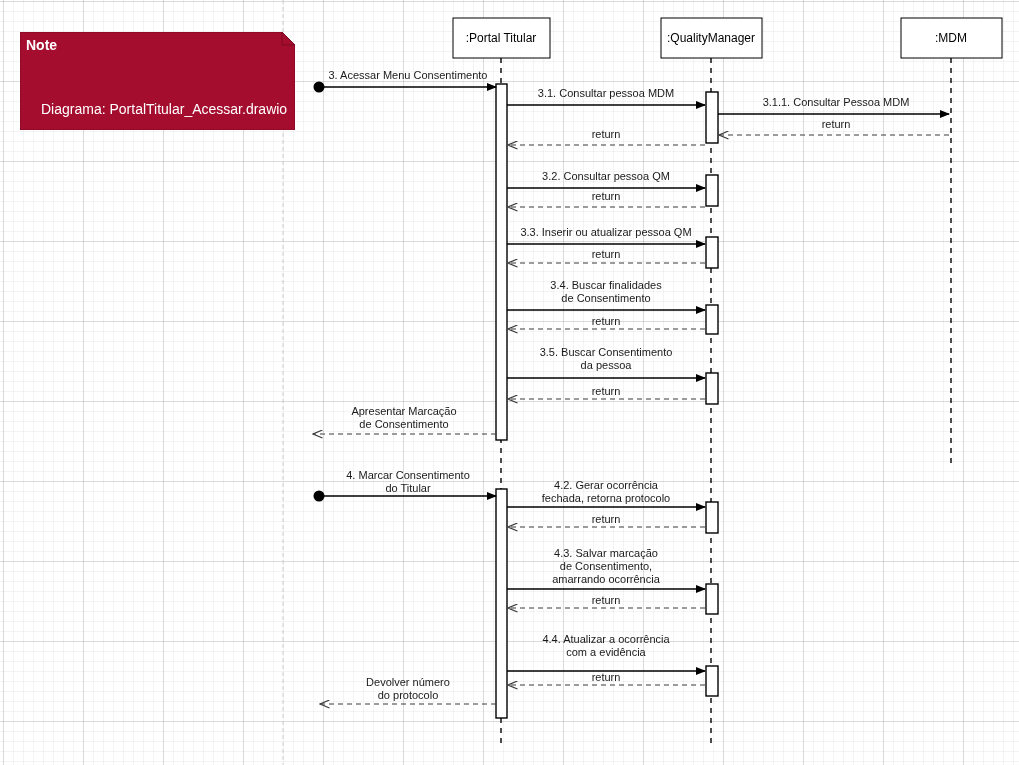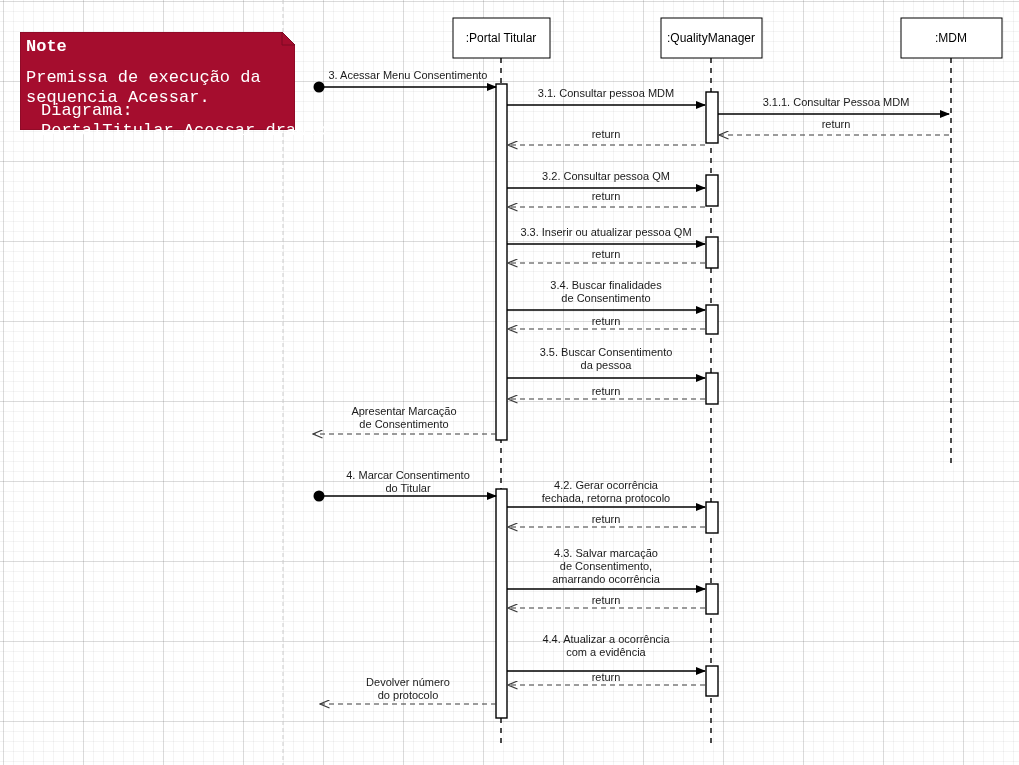--- a/index.html
+++ b/index.html
@@ -37,22 +37,22 @@
   }
   .msg-label {
     font-family: "Liberation Sans", sans-serif;
     font-size: 11px;
     fill: #1a1a1a;
     text-anchor: middle;
   }
   .note-box-text {
     position: absolute;
     color: #ffffff;
-    font-family: Liberation Mono, monospace;
-    font-size: 17px;
+    font-family: Liberation Sans, sans-serif;
+    font-size: 14px;
     line-height: 1.2;
     pointer-events: none;
   }
 </style>
 </head>
 <body>
 
 <div id="canvas">
 
   <svg id="diagram-svg" width="1019" height="765">
@@ -191,17 +191,16 @@
         </g>
       </g>
   </svg>
 
   <div id="note-box" style="position:absolute; left:20px; top:32px; width:275px; height:98px;">
     <svg width="275" height="98" style="position:absolute;left:0;top:0;">
       <path d="M0,0 L262,0 L275,13 L275,98 L0,98 Z" fill="#A50D2E" stroke="#7d0a23" stroke-width="1"></path>
       <path d="M262,0 L262,13 L275,13" fill="none" stroke="#7d0a23" stroke-width="1"></path>
     </svg>
     <div class="note-box-text" style="left:6px; top:5px; font-weight:bold;">Note</div>
-    <div class="note-box-text" style="left:6px; top:36px;">Premissa de execução da sequencia Acessar.</div>
     <div class="note-box-text" style="left:21px; top:69px;">Diagrama: PortalTitular_Acessar.drawio</div>
   </div>
 
 </div>
 
 </body></html>

